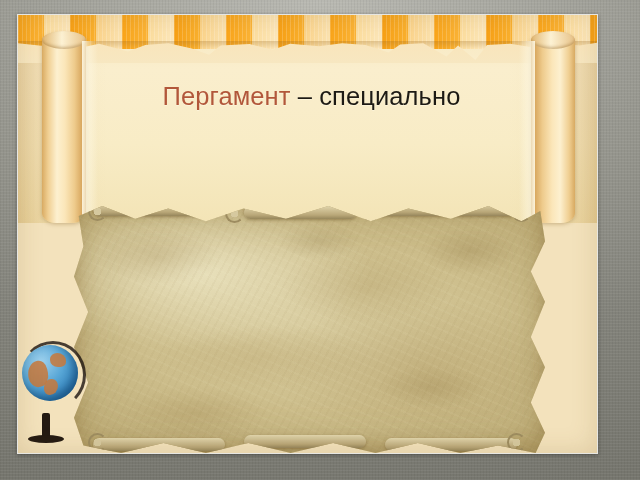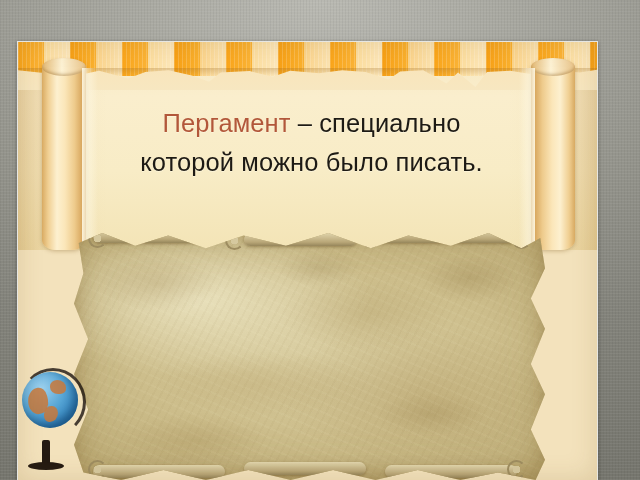--- a/index.html
+++ b/index.html
@@ -45,21 +45,20 @@
   #picture-frame {
     position: absolute;
     left: 17px;
     top: 14px;
     width: 579px;
     height: 438px;
     border: 1px solid #e6e6e2;
     box-shadow: 0 1px 4px rgba(0,0,0,.35);
     overflow: hidden;
     background: #f3e2bc;
-    margin-top: 27px;
   }
   #picture {
     position: absolute;
     inset: 0;
     overflow: hidden;
   }
 
   
   .upper-page {
     position: absolute;
@@ -338,21 +337,20 @@
       <div class="top-band">
         <div class="top-band-grain"></div>
       </div>
       <div class="band-tear-shadow"></div>
       <div class="band-tear"></div>
 
       <div class="caption">
         <div>
           <span class="kw">Пергамент</span><span> – специально</span>
         </div>
-        <div>которой можно было писать.</div>
       </div>
 
       <div class="roll roll-left">
         <div class="roll-body"></div>
         <div class="roll-cap"></div>
         <div class="roll-flare"></div>
       </div>
 
       <div class="roll roll-right">
         <div class="roll-body"></div>

